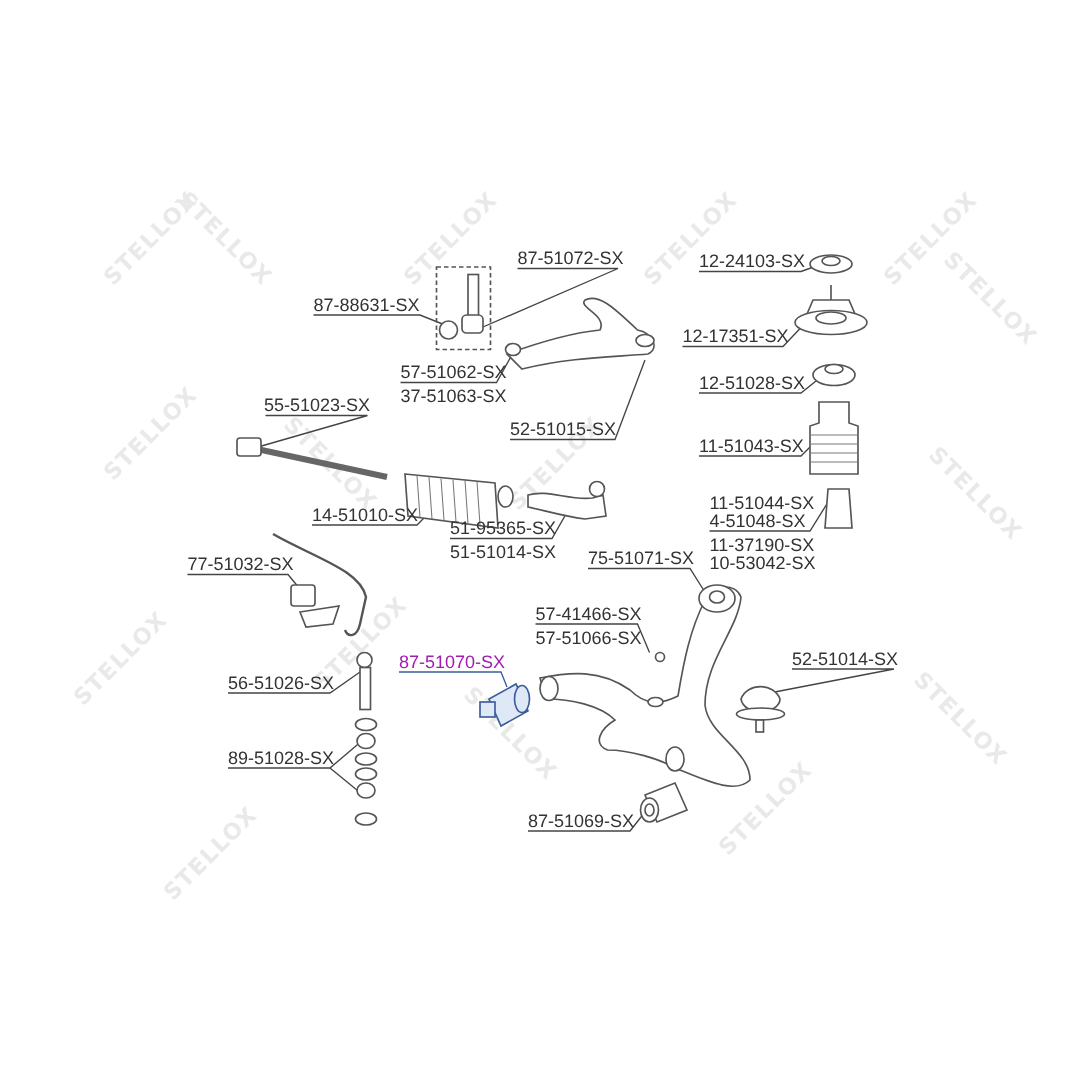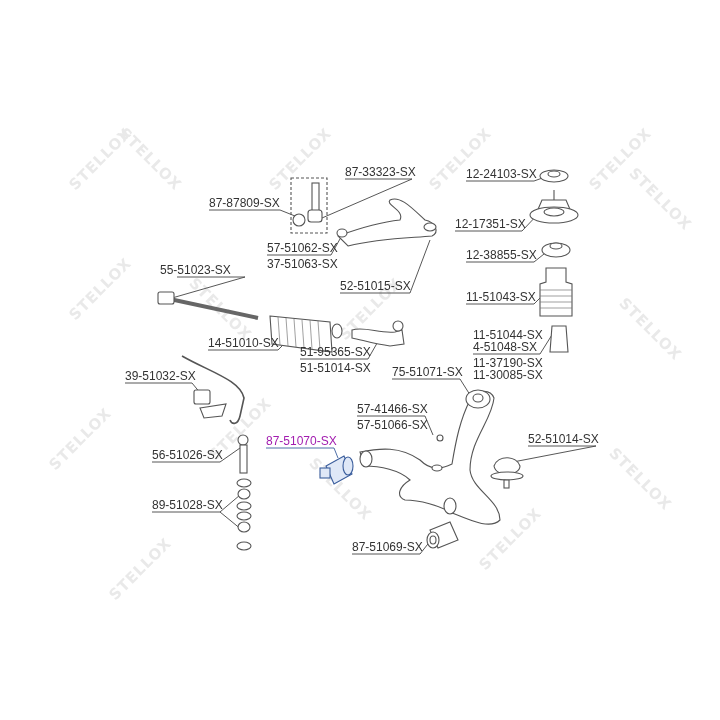--- a/index.html
+++ b/index.html
@@ -137,39 +137,39 @@
       <ellipse cx="507" cy="476" rx="16" ry="4"></ellipse>
       <rect x="504" y="480" width="5" height="8"></rect>
 
       <path d="M430,530 L450,522 L458,540 L438,548 Z"></path>
       <ellipse cx="433" cy="540" rx="6" ry="8"></ellipse>
       <ellipse cx="433" cy="540" rx="3" ry="4"></ellipse>
     </g>
   </svg>
 
   <div>
-    <div class="label" style="left:345px;top:166px">87-33323-SX</div>
-    <div class="label" style="left:209px;top:197px">87-87809-SX</div>
+    <div class="label" style="left:345px;top:166px">87-51072-SX</div>
+    <div class="label" style="left:209px;top:197px">87-88631-SX</div>
     <div class="label" style="left:267px;top:242px">57-51062-SX</div>
     <div class="label" style="left:267px;top:258px">37-51063-SX</div>
-    <div class="label" style="left:160px;top:264px">55-51023-SX</div>
+    <div class="label" style="left:176px;top:264px">55-51023-SX</div>
     <div class="label" style="left:340px;top:280px">52-51015-SX</div>
     <div class="label" style="left:466px;top:168px">12-24103-SX</div>
     <div class="label" style="left:455px;top:218px">12-17351-SX</div>
-    <div class="label" style="left:466px;top:249px">12-38855-SX</div>
+    <div class="label" style="left:466px;top:249px">12-51028-SX</div>
     <div class="label" style="left:466px;top:291px">11-51043-SX</div>
     <div class="label" style="left:208px;top:337px">14-51010-SX</div>
     <div class="label" style="left:300px;top:346px">51-95365-SX</div>
     <div class="label" style="left:300px;top:362px">51-51014-SX</div>
     <div class="label" style="left:473px;top:329px">11-51044-SX</div>
     <div class="label" style="left:473px;top:341px">4-51048-SX</div>
     <div class="label" style="left:473px;top:357px">11-37190-SX</div>
-    <div class="label" style="left:473px;top:369px">11-30085-SX</div>
+    <div class="label" style="left:473px;top:369px">10-53042-SX</div>
     <div class="label" style="left:392px;top:366px">75-51071-SX</div>
-    <div class="label" style="left:125px;top:370px">39-51032-SX</div>
+    <div class="label" style="left:125px;top:370px">77-51032-SX</div>
     <div class="label" style="left:357px;top:403px">57-41466-SX</div>
     <div class="label" style="left:357px;top:419px">57-51066-SX</div>
     <div class="label hl" style="left:266px;top:435px">87-51070-SX</div>
     <div class="label" style="left:152px;top:449px">56-51026-SX</div>
     <div class="label" style="left:528px;top:433px">52-51014-SX</div>
     <div class="label" style="left:152px;top:499px">89-51028-SX</div>
     <div class="label" style="left:352px;top:541px">87-51069-SX</div>
   </div>
 </div>
 

